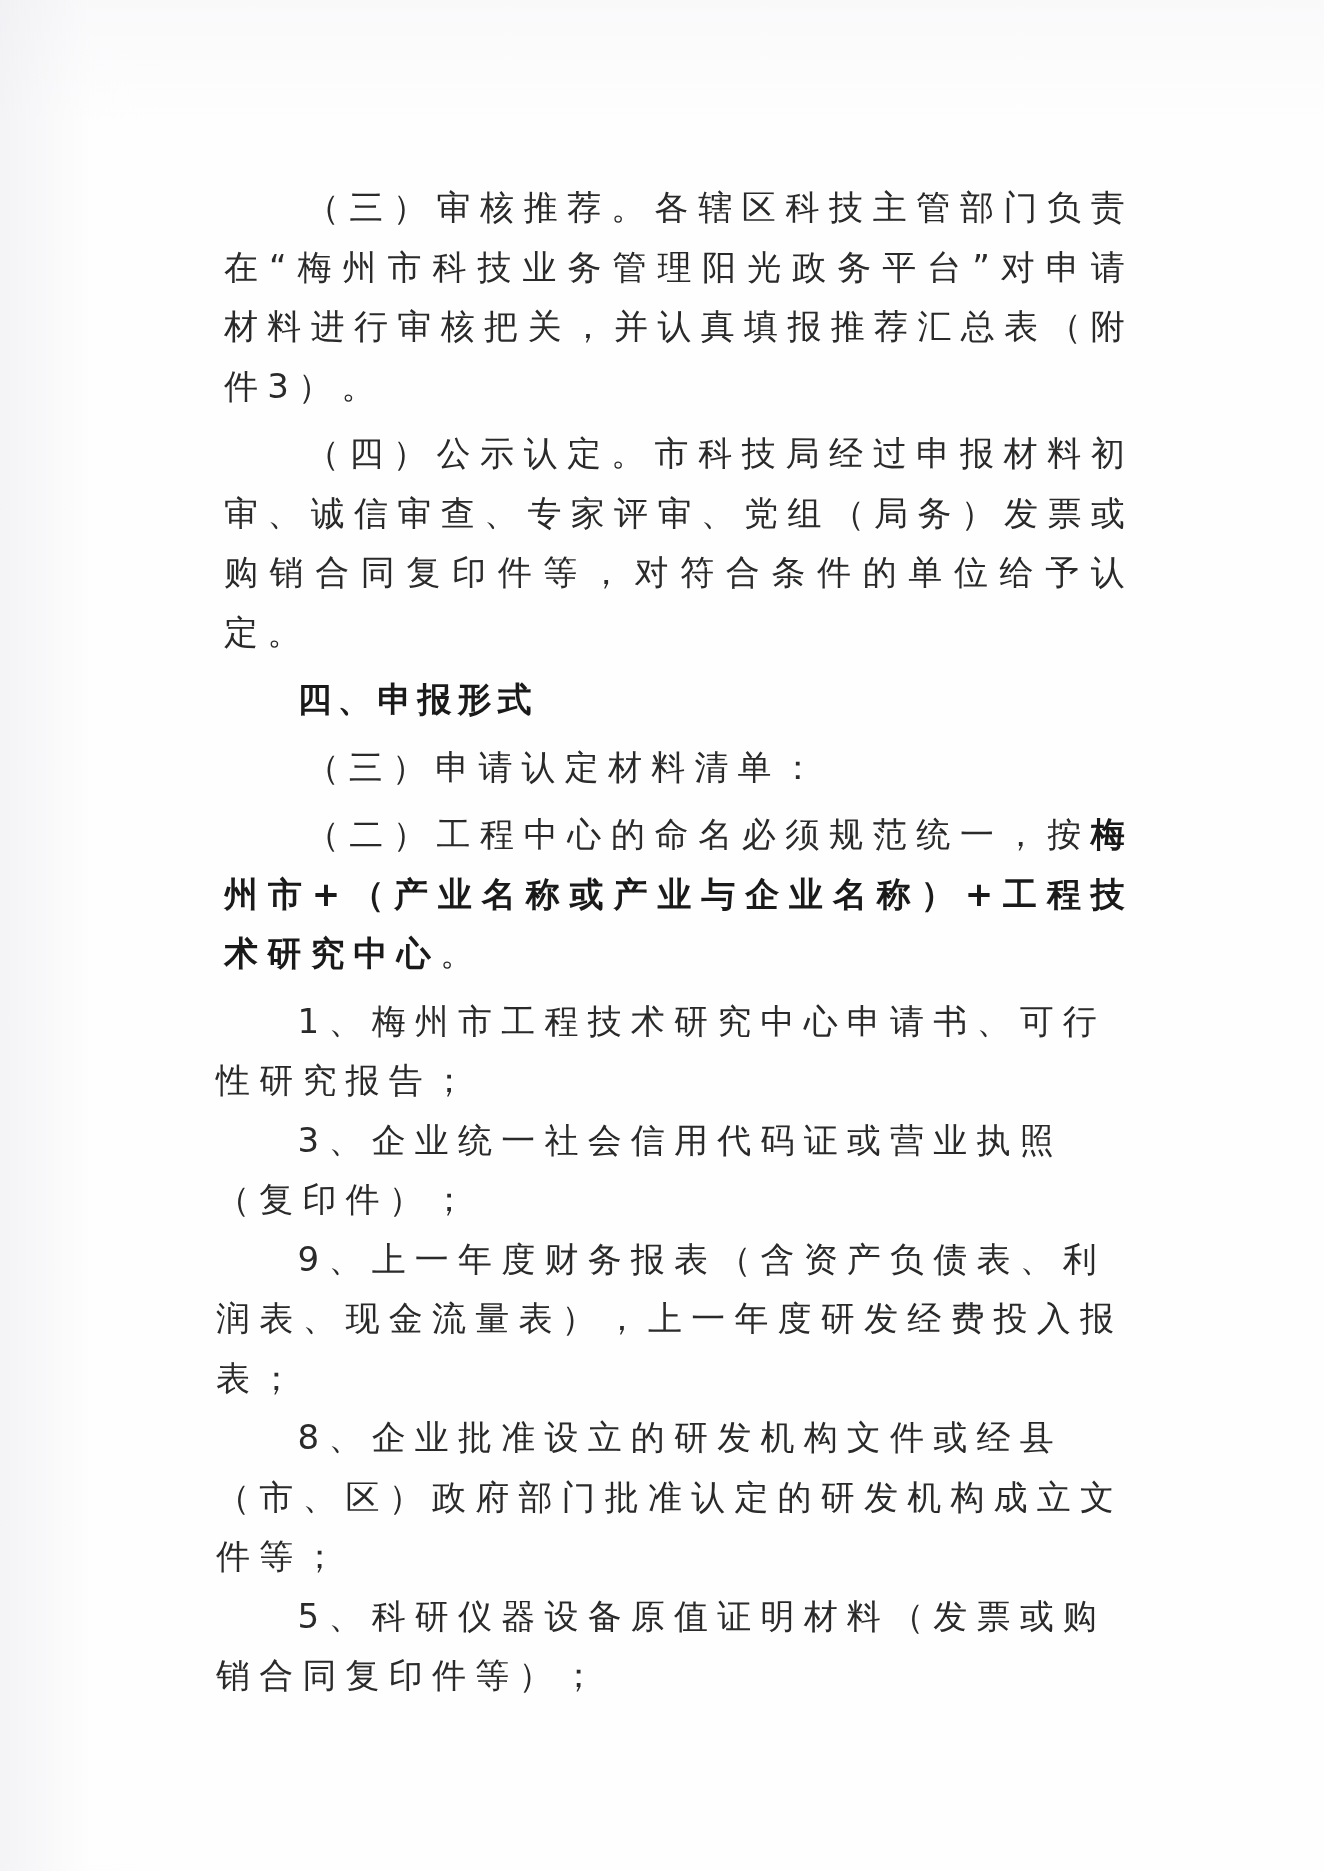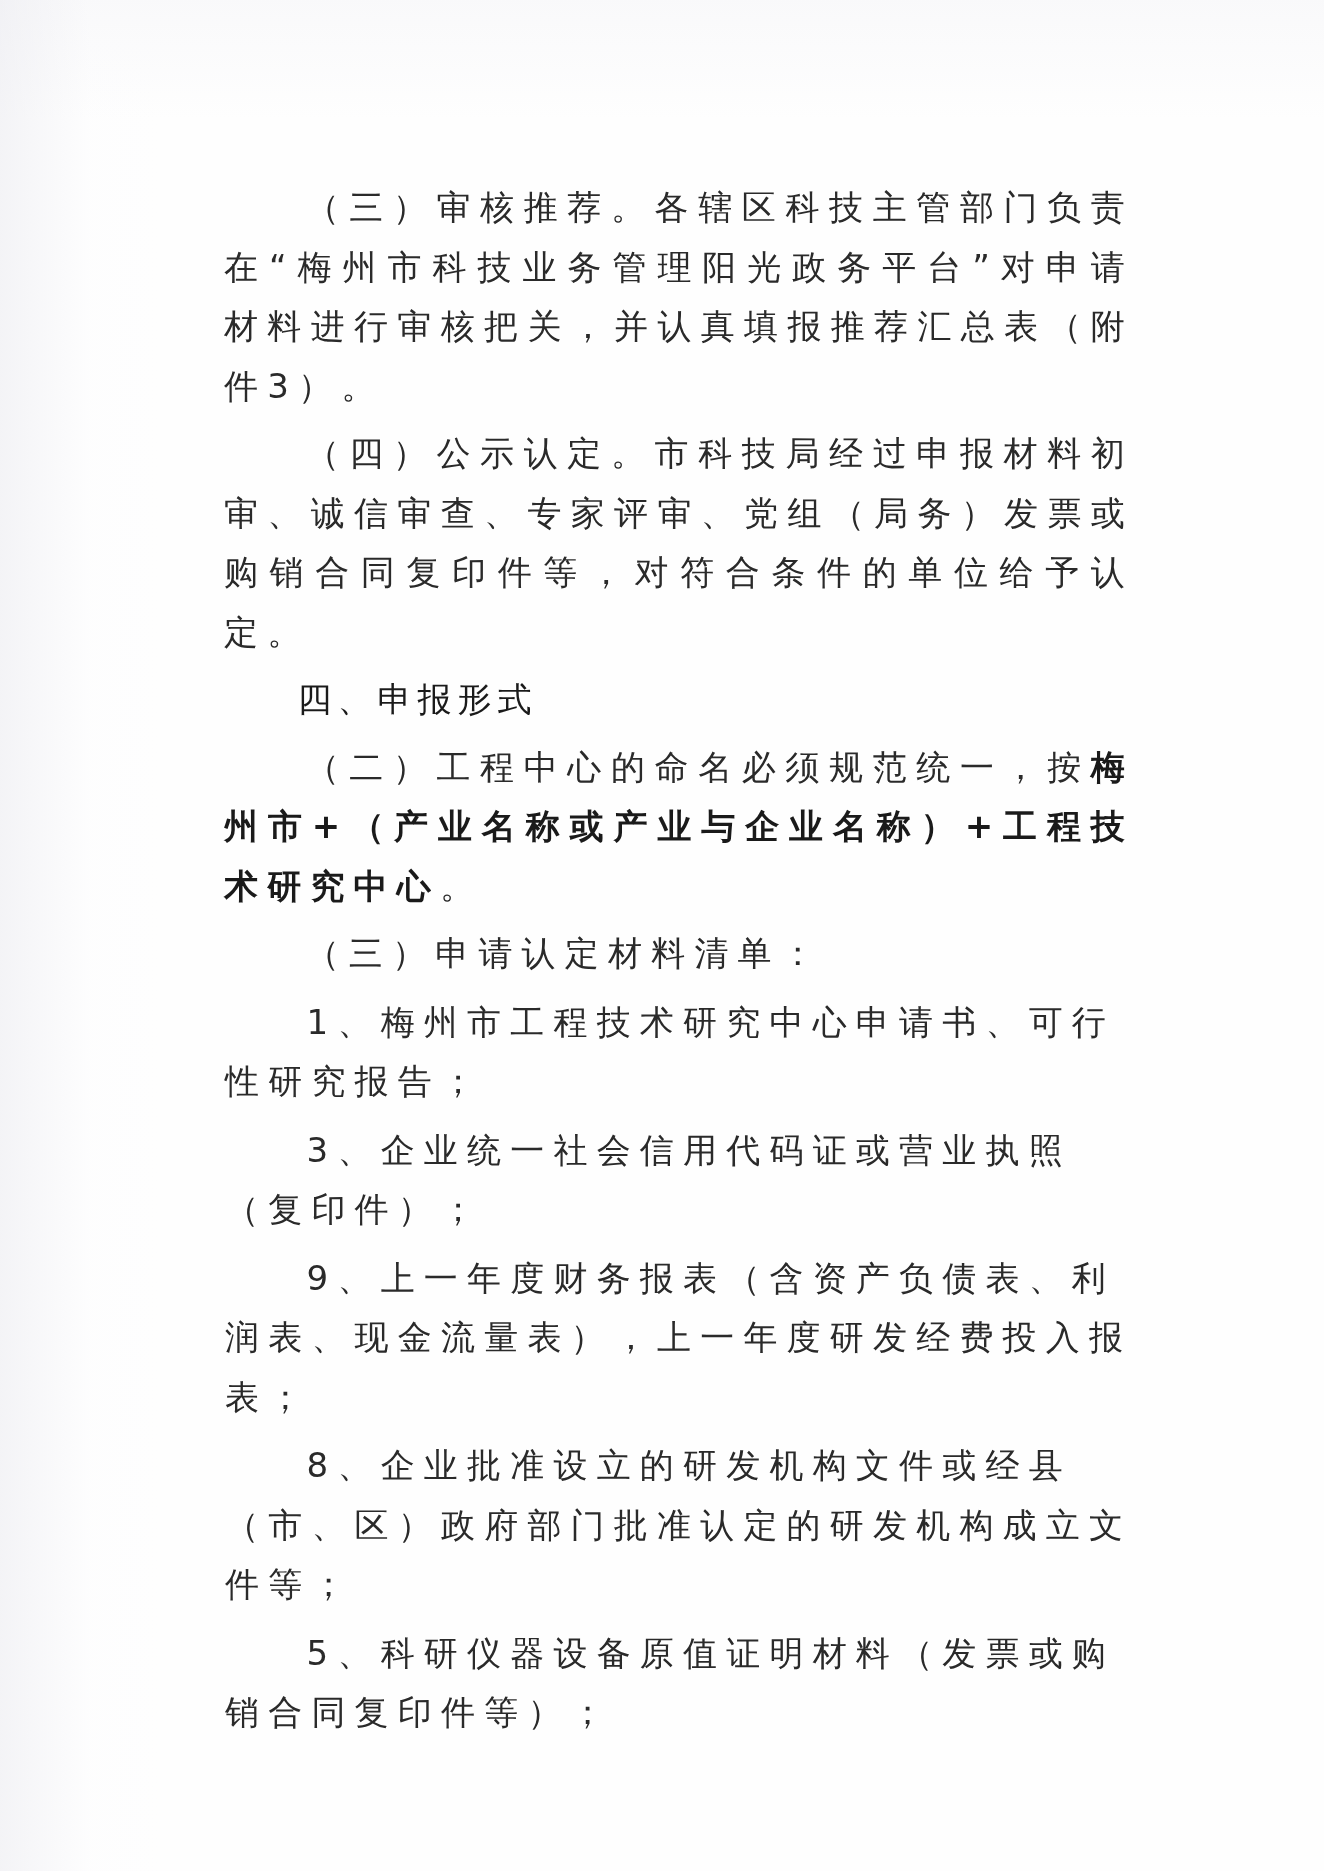--- a/index.html
+++ b/index.html
@@ -37,51 +37,51 @@
   .para {
     margin: 8px;
     text-indent: 2.4em;
     text-align: justify;
     text-align-last: left;
     word-break: break-all;
   }
   .heading {
     margin: 0;
     text-indent: 2.4em;
-    font-weight: normal;
+    font-weight: bold;
     color: #1a1a1a;
     letter-spacing: 6px;
   }
   .bold {
     font-weight: bold;
     color: #1a1a1a;
   }
   .item {
-    margin: 9px;
+    margin: 0;
     text-indent: 2.4em;
     word-break: break-all;
   }
 </style>
 </head>
 <body>
 
 <div class="scan-shade"></div>
 
 <div class="page">
 
   <p class="para">（三）审核推荐。各辖区科技主管部门负责在“梅州市科技业务管理阳光政务平台”对申请材料进行审核把关，并认真填报推荐汇总表（附件3）。</p>
 
   <p class="para">（四）公示认定。市科技局经过申报材料初审、诚信审查、专家评审、党组（局务）发票或购销合同复印件等，对符合条件的单位给予认定。</p>
 
   <p class="heading">四、申报形式</p>
 
 
+  <p class="para">（三）申请认定材料清单：</p>
+
   <p class="para"><span>（二）工程中心的命名必须规范统一，按</span><span class="bold">梅州市+（产业名称或产业与企业名称）+工程技术研究中心</span><span>。</span></p>
-
-  <p class="para">（三）申请认定材料清单：</p>
 
   <p class="item">1、梅州市工程技术研究中心申请书、可行性研究报告；</p>
   <p class="item">3、企业统一社会信用代码证或营业执照（复印件）；</p>
   <p class="item">9、上一年度财务报表（含资产负债表、利润表、现金流量表），上一年度研发经费投入报表；</p>
   <p class="item">8、企业批准设立的研发机构文件或经县（市、区）政府部门批准认定的研发机构成立文件等；</p>
   <p class="item">5、科研仪器设备原值证明材料（发票或购销合同复印件等）；</p>
 
 </div>
 
 </body></html>

